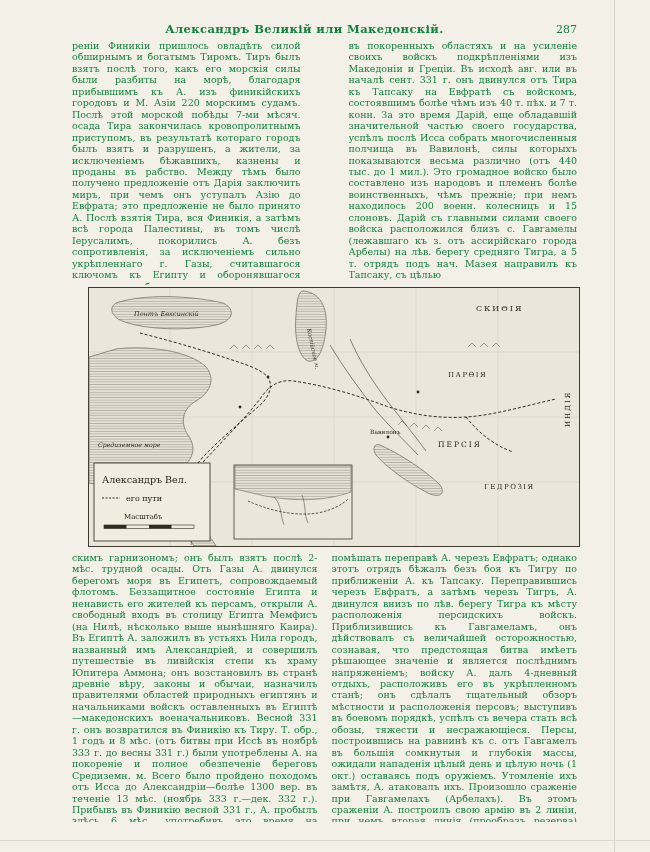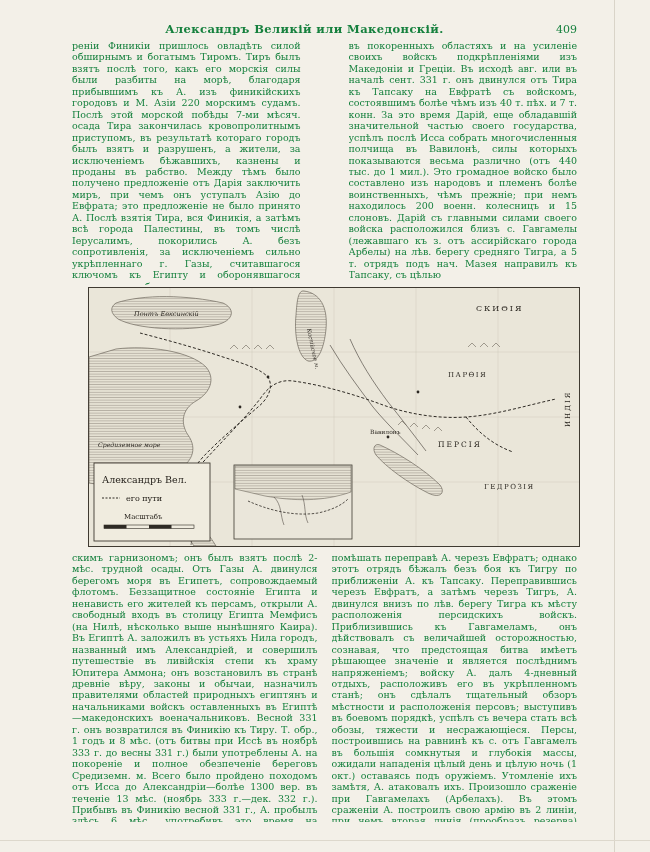--- a/index.html
+++ b/index.html
@@ -54,21 +54,21 @@
 </style>
 </head>
 <body>
 
 <div class="page">
   <div class="page-edge-right"></div>
   <div class="page-edge-bottom"></div>
 
   <div class="header">
     <span class="title">Александръ Великій или Македонскій.</span>
-    <span class="pnum">409</span>
+    <span class="pnum">287</span>
   </div>
 
   <div class="cols top">
     <div class="col">
       <p>реніи Финикіи пришлось овладѣть силой обширнымъ и богатымъ Тиромъ. Тиръ былъ взятъ послѣ того, какъ его морскія силы были разбиты на морѣ, благодаря прибывшимъ къ А. изъ финикійскихъ городовъ и М. Азіи 220 морскимъ судамъ. Послѣ этой морской побѣды 7-ми мѣсяч. осада Тира закончилась кровопролитнымъ приступомъ, въ результатѣ котораго городъ былъ взятъ и разрушенъ, а жители, за исключеніемъ бѣжавшихъ, казнены и проданы въ рабство. Между тѣмъ было получено предложеніе отъ Дарія заключить миръ, при чемъ онъ уступалъ Азію до Евфрата; это предложеніе не было принято А. Послѣ взятія Тира, вся Финикія, а затѣмъ всѣ города Палестины, въ томъ числѣ Іерусалимъ, покорились А. безъ сопротивленія, за исключеніемъ сильно укрѣпленнаго г. Газы, считавшагося ключомъ къ Египту и оборонявшагося наемнымъ араб-</p>
     </div>
     <div class="col">
       <p>въ покоренныхъ областяхъ и на усиленіе своихъ войскъ подкрѣпленіями изъ Македоніи и Греціи. Въ исходѣ авг. или въ началѣ сент. 331 г. онъ двинулся отъ Тира къ Тапсаку на Евфратѣ съ войскомъ, состоявшимъ болѣе чѣмъ изъ 40 т. пѣх. и 7 т. конн. За это время Дарій, еще обладавшій значительной частью своего государства, успѣлъ послѣ Исса собрать многочисленныя полчища въ Вавилонѣ, силы которыхъ показываются весьма различно (отъ 440 тыс. до 1 мил.). Это громадное войско было составлено изъ народовъ и племенъ болѣе воинственныхъ, чѣмъ прежніе; при немъ находилось 200 военн. колесницъ и 15 слоновъ. Дарій съ главными силами своего войска расположился близъ с. Гавгамелы (лежавшаго къ з. отъ ассирійскаго города Арбелы) на лѣв. берегу средняго Тигра, а 5 т. отрядъ подъ нач. Мазея направилъ къ Тапсаку, съ цѣлью</p>
     </div>
   </div>

